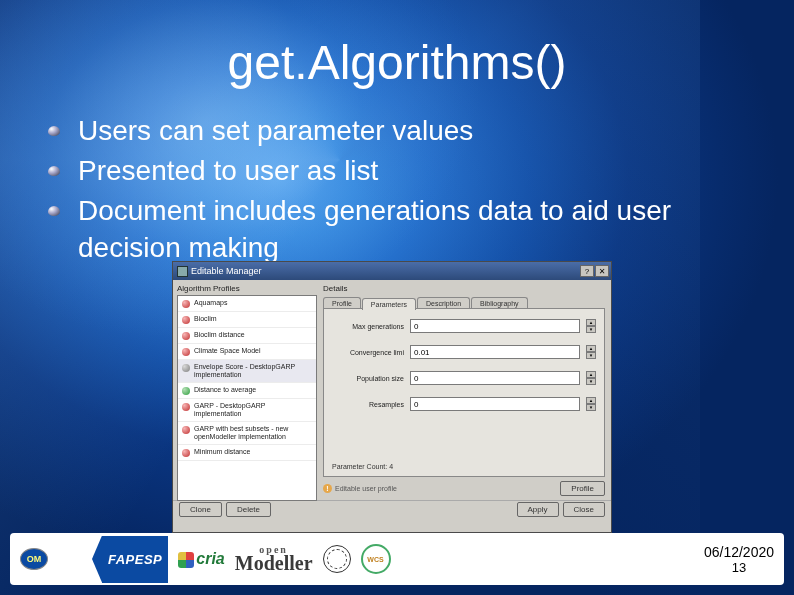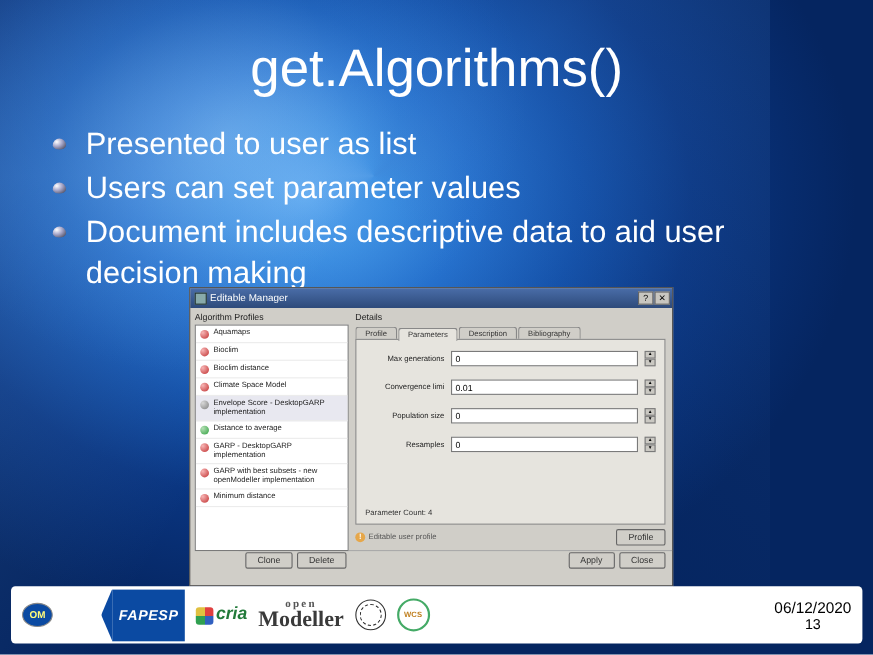--- a/index.html
+++ b/index.html
@@ -247,21 +247,20 @@
 }
 
 .dialog-footer {
   height: 18px;
   display: flex;
   align-items: center;
   justify-content: space-between;
   padding: 0 6px;
   gap: 4px;
   border-top: 1px solid #aaa;
-  margin-left: 44px;
 }
 .dialog-footer .left-btns, .dialog-footer .right-btns { display: flex; gap: 4px; }
 .dialog-footer .right-panel-group { flex: 1; display: flex; justify-content: flex-end; align-items: center; gap: 4px; }
 
 
 .logobar {
   position: absolute;
   left: 10px;
   right: 10px;
   bottom: 10px;
@@ -350,23 +349,23 @@
   font-size: 14px;
 }
 .datebox .pg { font-size: 13px; }
 </style>
 </head>
 <body>
 
 <div class="slide">
   <h1 class="title">get.Algorithms()</h1>
   <ul class="bullets">
+    <li>Users can set parameter values</li>
     <li>Presented to user as list</li>
-    <li>Users can set parameter values</li>
-    <li>Document includes descriptive data to aid user decision making</li>
+    <li>Document includes generations data to aid user decision making</li>
   </ul>
 
   <div class="dialog">
     <div class="dialog-titlebar">
       <div class="tb-left">
         <div class="tb-icon"></div>
         <span>Editable Manager</span>
       </div>
       <div class="tb-btns">
         <div class="tb-btn">?</div>

